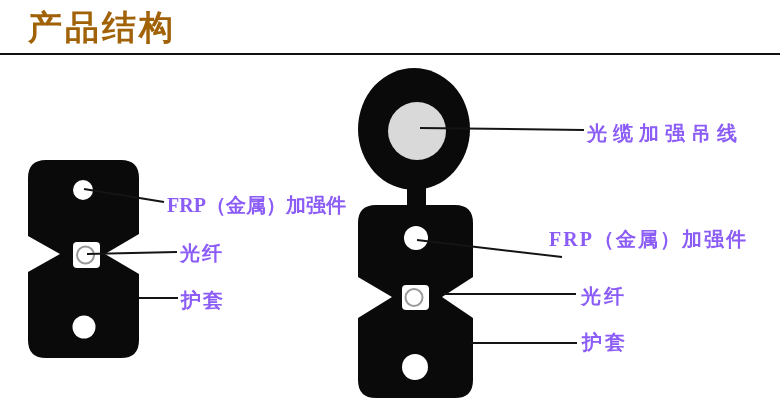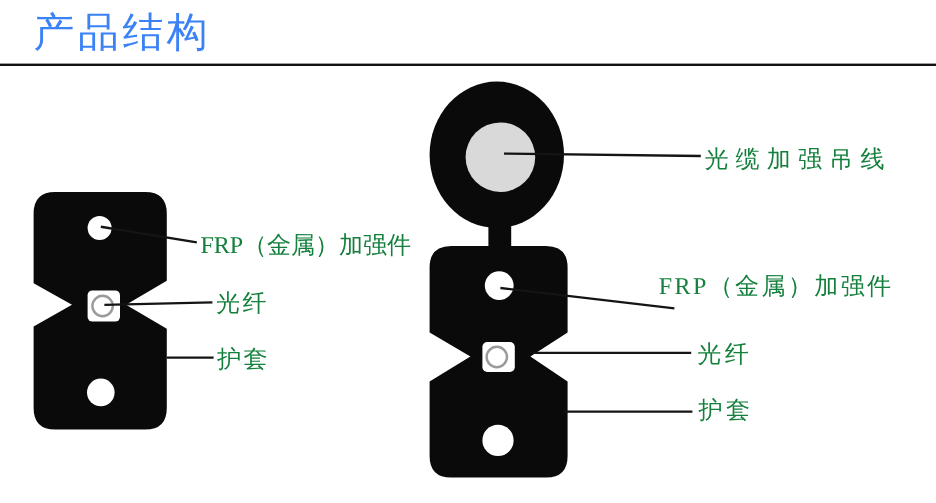--- a/index.html
+++ b/index.html
@@ -2,32 +2,32 @@
 <html><head>
 <meta charset="utf-8">
 <style>
   html,body{margin:0;padding:0;}
   body{
     width:780px;height:419px;position:relative;overflow:hidden;
     background:#ffffff;font-family:"Liberation Sans",sans-serif;
   }
   .page-title{
     position:absolute;left:28px;top:8px;margin:0;
-    font-size:34px;line-height:38px;font-weight:normal;color:#3b82f6;
+    font-size:34px;line-height:38px;font-weight:bold;color:#a16207;
     letter-spacing:3px;white-space:nowrap;
     font-family:"Liberation Sans","DejaVu Sans",sans-serif;
   }
   .header-divider{
     position:absolute;left:0;top:53px;width:780px;height:2px;background:#111;
   }
   .diagram-svg{position:absolute;left:0;top:0;}
   .callout{
-    position:absolute;white-space:nowrap;color:#15803d;
+    position:absolute;white-space:nowrap;color:#8b5cf6;
     font-family:"Liberation Serif","DejaVu Serif",serif;
-    font-size:20px;line-height:24px;
+    font-size:20px;line-height:24px;font-weight:bold;
   }
   .lc-frp{left:167px;top:193px;}
   .lc-fiber{left:180px;top:241px;letter-spacing:2px;}
   .lc-sheath{left:181px;top:288px;letter-spacing:2px;}
   .rc-messenger{left:587px;top:121px;letter-spacing:6px;font-size:20px;}
   .rc-frp{left:549px;top:227px;letter-spacing:2px;}
   .rc-fiber{left:581px;top:284px;letter-spacing:3px;}
   .rc-sheath{left:582px;top:330px;letter-spacing:3px;}
 </style>
 </head>

